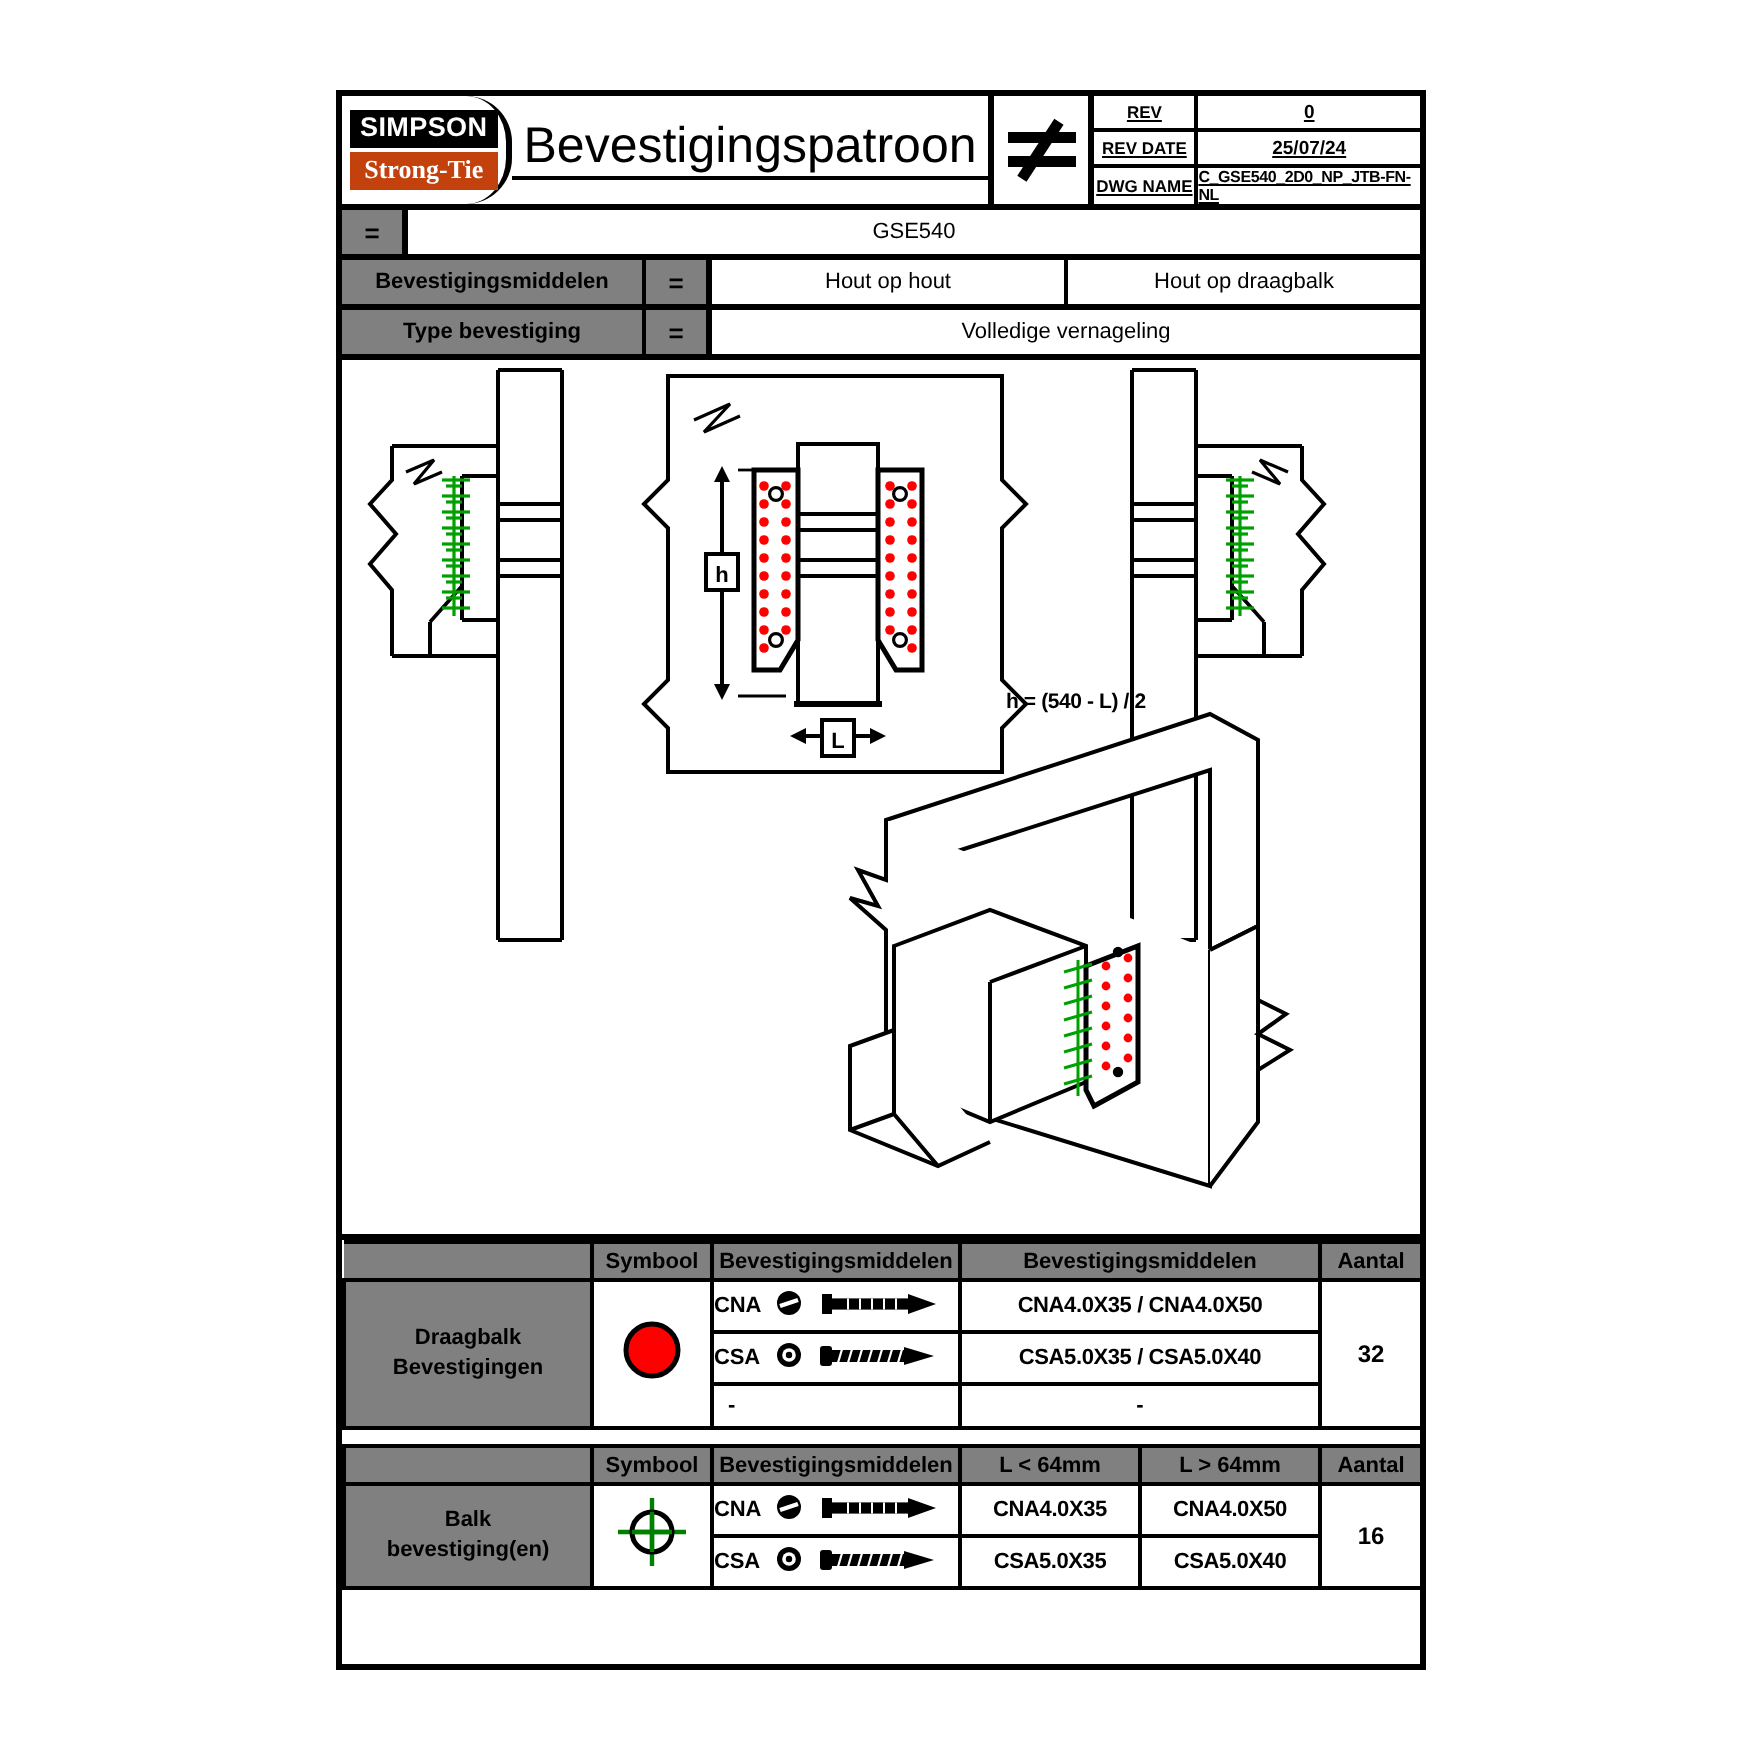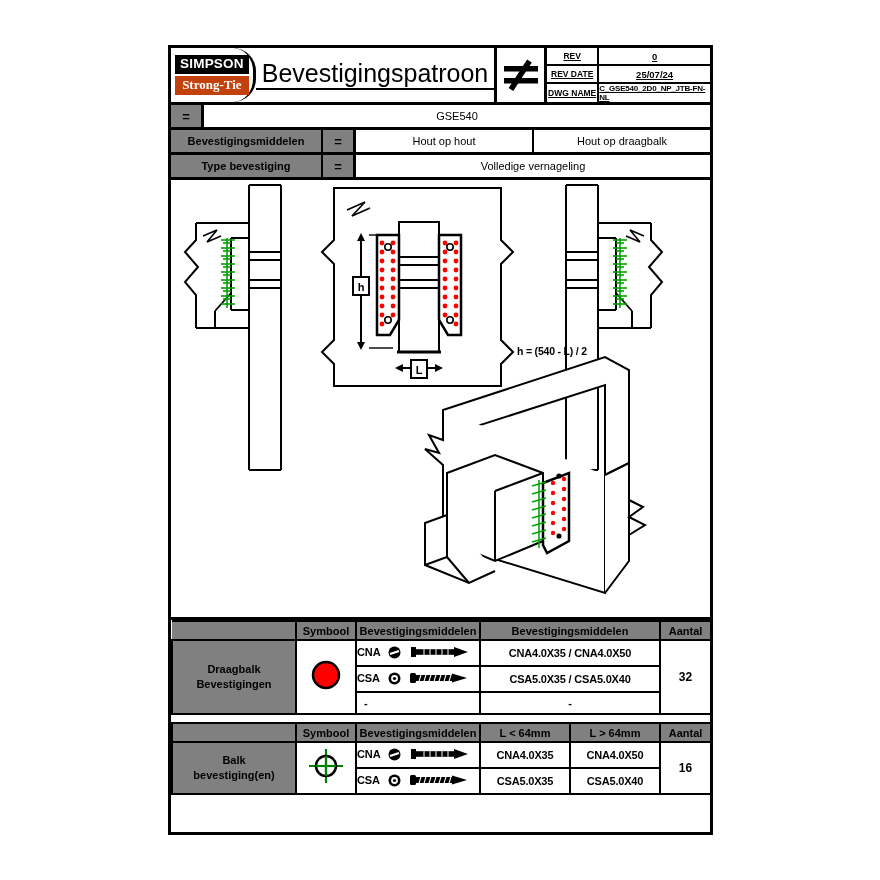--- a/index.html
+++ b/index.html
@@ -42,21 +42,21 @@
            justify-content:center;font-size:13px;font-weight:bold;
            border-right:3px solid #000;box-sizing:border-box;}
   .spec-val{flex:1;display:flex;align-items:center;justify-content:center;
             font-size:11px;box-sizing:border-box;}
   .spec-val+.spec-val{border-left:2px solid #000;}
 
   
   #canvas{position:relative;height:440px;border-bottom:3px solid #000;box-sizing:border-box;
           overflow:hidden;background:#fff;}
   #canvas svg{position:absolute;left:0;top:0;}
-  .formula{position:absolute;left:346px;top:165px;font-size:10.5px;font-weight:bold;
+  .formula{position:absolute;left:332px;top:165px;font-size:10.5px;font-weight:bold;
            letter-spacing:-.2px;}
 
   
   table.legend{width:100%;border-collapse:collapse;table-layout:fixed;}
   table.legend td,table.legend th{border:2px solid #000;padding:0;box-sizing:border-box;}
   .lg-head td{background:#808080;font-weight:bold;font-size:11px;text-align:center;height:19px;}
   .lg-name{background:#808080;font-weight:bold;font-size:11px;text-align:center;
            line-height:1.35;}
   .lg-sym{text-align:center;vertical-align:middle;}
   .lg-code{font-size:11px;font-weight:bold;padding-left:7px;height:26px;

